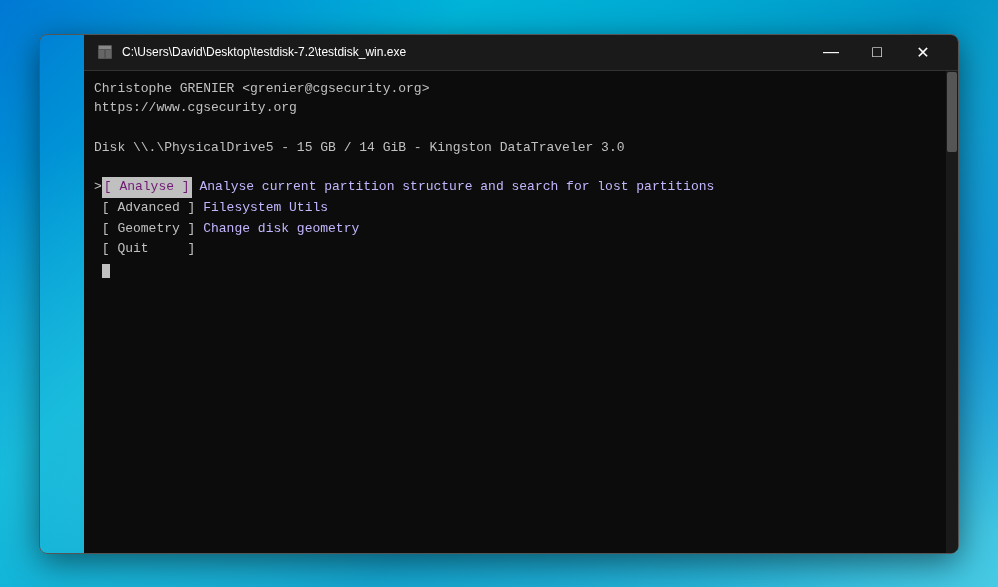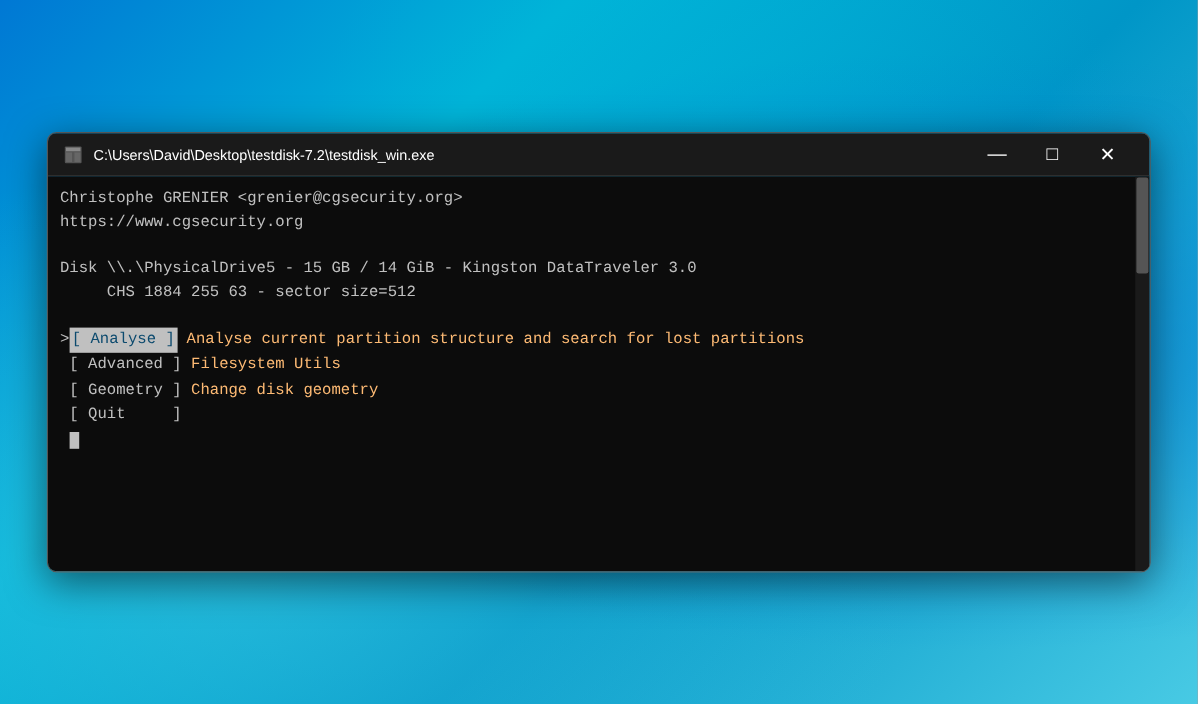--- a/index.html
+++ b/index.html
@@ -23,27 +23,28 @@
       height: 100%;
       background: 
         radial-gradient(ellipse at 80% 50%, rgba(0,120,212,0.6) 0%, transparent 60%),
         radial-gradient(ellipse at 20% 80%, rgba(72,202,228,0.5) 0%, transparent 50%),
         radial-gradient(ellipse at 60% 20%, rgba(0,180,216,0.4) 0%, transparent 40%);
     }
 
     .window {
       position: relative;
       width: 920px;
-      height: 367px;
+      height: 520px;
       border: 1px solid #555;
       border-radius: 8px;
       overflow: hidden;
       box-shadow: 0 8px 32px rgba(0,0,0,0.5);
       display: flex;
       flex-direction: column;
+      padding-left: 44px;
     }
 
     .title-bar {
       background: #1a1a1a;
       height: 36px;
       display: flex;
       align-items: center;
       padding: 0 12px;
       flex-shrink: 0;
       border-bottom: 1px solid #333;
@@ -133,27 +134,27 @@
 
     .menu-item {
       display: flex;
       align-items: center;
       line-height: 1.6;
       white-space: pre;
     }
 
     .menu-selected {
       background: #c0c0c0;
-      color: #0c4a6e;
+      color: #701a75;
       padding: 0 2px;
       text-align: center;
     }
 
     .menu-desc {
-      color: #fdba74;
+      color: #c4b5fd;
     }
 
     .cursor {
       display: inline-block;
       width: 8px;
       height: 14px;
       background: #c0c0c0;
       vertical-align: middle;
     }
   </style>
@@ -182,21 +183,20 @@
   <div class="terminal">
     <div class="scrollbar">
       <div class="scrollbar-thumb"></div>
     </div>
 
     <div class="terminal-content">
       <div class="line">Christophe GRENIER &lt;grenier@cgsecurity.org&gt;</div>
       <div class="line">https://www.cgsecurity.org</div>
       <div class="line-empty"></div>
       <div class="line">Disk \\.\PhysicalDrive5 - 15 GB / 14 GiB - Kingston DataTraveler 3.0</div>
-      <div class="line">     CHS 1884 255 63 - sector size=512</div>
       <div class="line-empty"></div>
 
       <div class="menu-item">
         <span style="color:#c0c0c0;">&gt;</span><span class="menu-selected">[ Analyse ]</span><span class="menu-desc"> Analyse current partition structure and search for lost partitions</span>
       </div>
 
       <div class="menu-item">
         <span> [ Advanced ] </span><span class="menu-desc">Filesystem Utils</span>
       </div>
 

